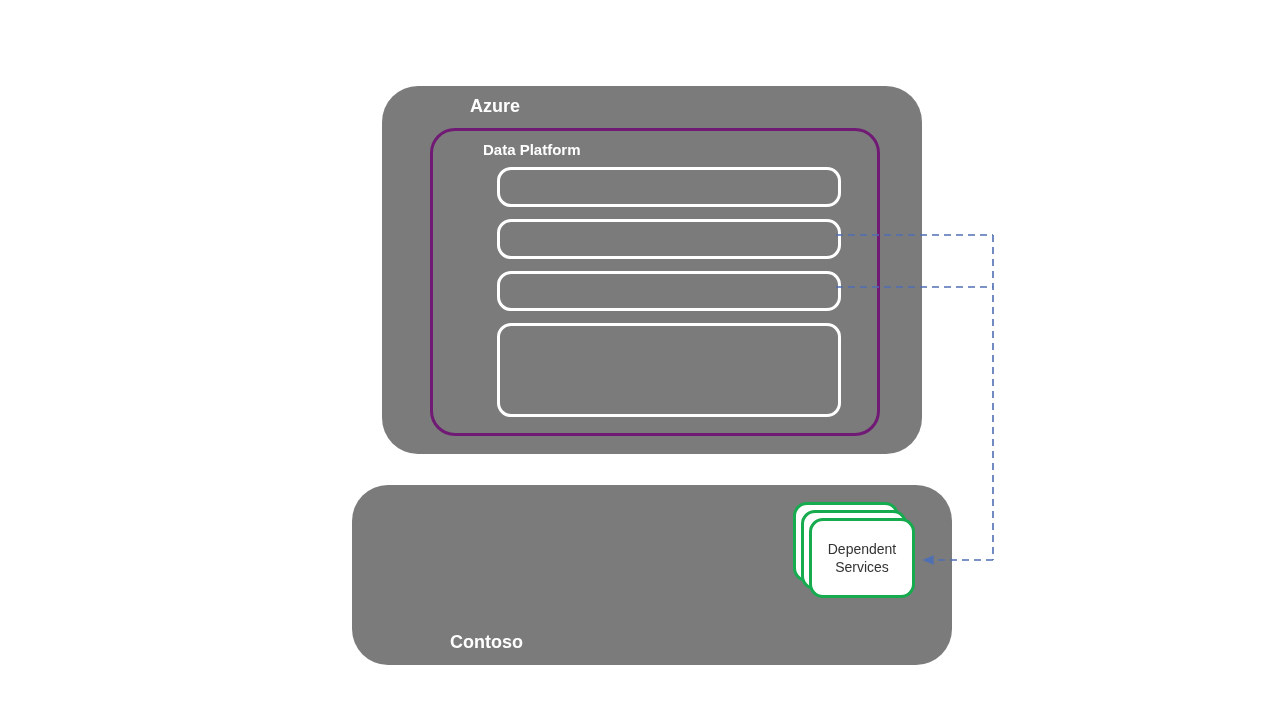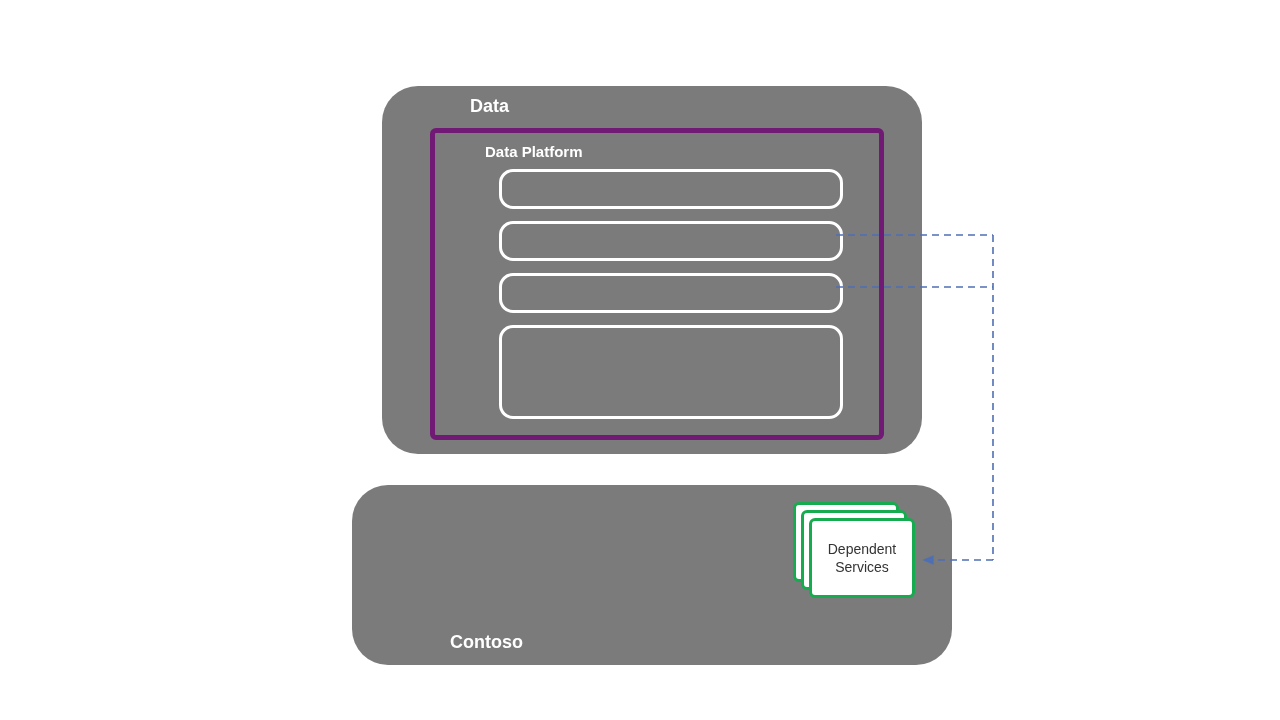--- a/index.html
+++ b/index.html
@@ -21,22 +21,22 @@
     border-radius: 36px;
   }
   .azure-label {
     position: absolute;
     color: #ffffff;
     font-weight: 700;
     font-size: 18px;
   }
   .data-platform-box {
     position: absolute;
-    border: 5px solid #701a75;
-    border-radius: 6px;
+    border: 3px solid #701a75;
+    border-radius: 25px;
   }
   .dp-label {
     position: absolute;
     color: #ffffff;
     font-weight: 700;
     font-size: 15px;
   }
   .slot {
     position: absolute;
     border: 3px solid #ffffff;
@@ -50,21 +50,21 @@
     position: absolute;
     color: #ffffff;
     font-weight: 700;
     font-size: 18px;
     margin-left: 40px;
   }
   .card {
     position: absolute;
     background: #ffffff;
     border: 3px solid #17ab4f;
-    border-radius: 6px;
+    border-radius: 14px;
     box-sizing: border-box;
   }
   .card-text {
     position: absolute;
     width: 100%;
     top: 50%;
     transform: translateY(-50%);
     text-align: center;
     color: #333333;
     font-size: 14px;
@@ -74,21 +74,21 @@
     position: absolute;
     left: 0;
     top: 0;
     pointer-events: none;
   }
 </style>
 </head>
 <body>
 
 <div class="box azure-box" style="left:382px; top:86px; width:540px; height:368px;">
-  <div class="azure-label" style="left:88px; top:10px;">Data</div>
+  <div class="azure-label" style="left:88px; top:10px;">Azure</div>
 
   <div class="data-platform-box" style="left:48px; top:42px; width:444px; height:302px;">
     <div class="dp-label" style="left:50px; top:10px;">Data Platform</div>
 
     <div class="slot" style="left:64px; top:36px;  width:338px; height:34px;"></div>
     <div class="slot" style="left:64px; top:88px;  width:338px; height:34px;"></div>
     <div class="slot" style="left:64px; top:140px; width:338px; height:34px;"></div>
     <div class="slot" style="left:64px; top:192px; width:338px; height:88px;"></div>
   </div>
 </div>

